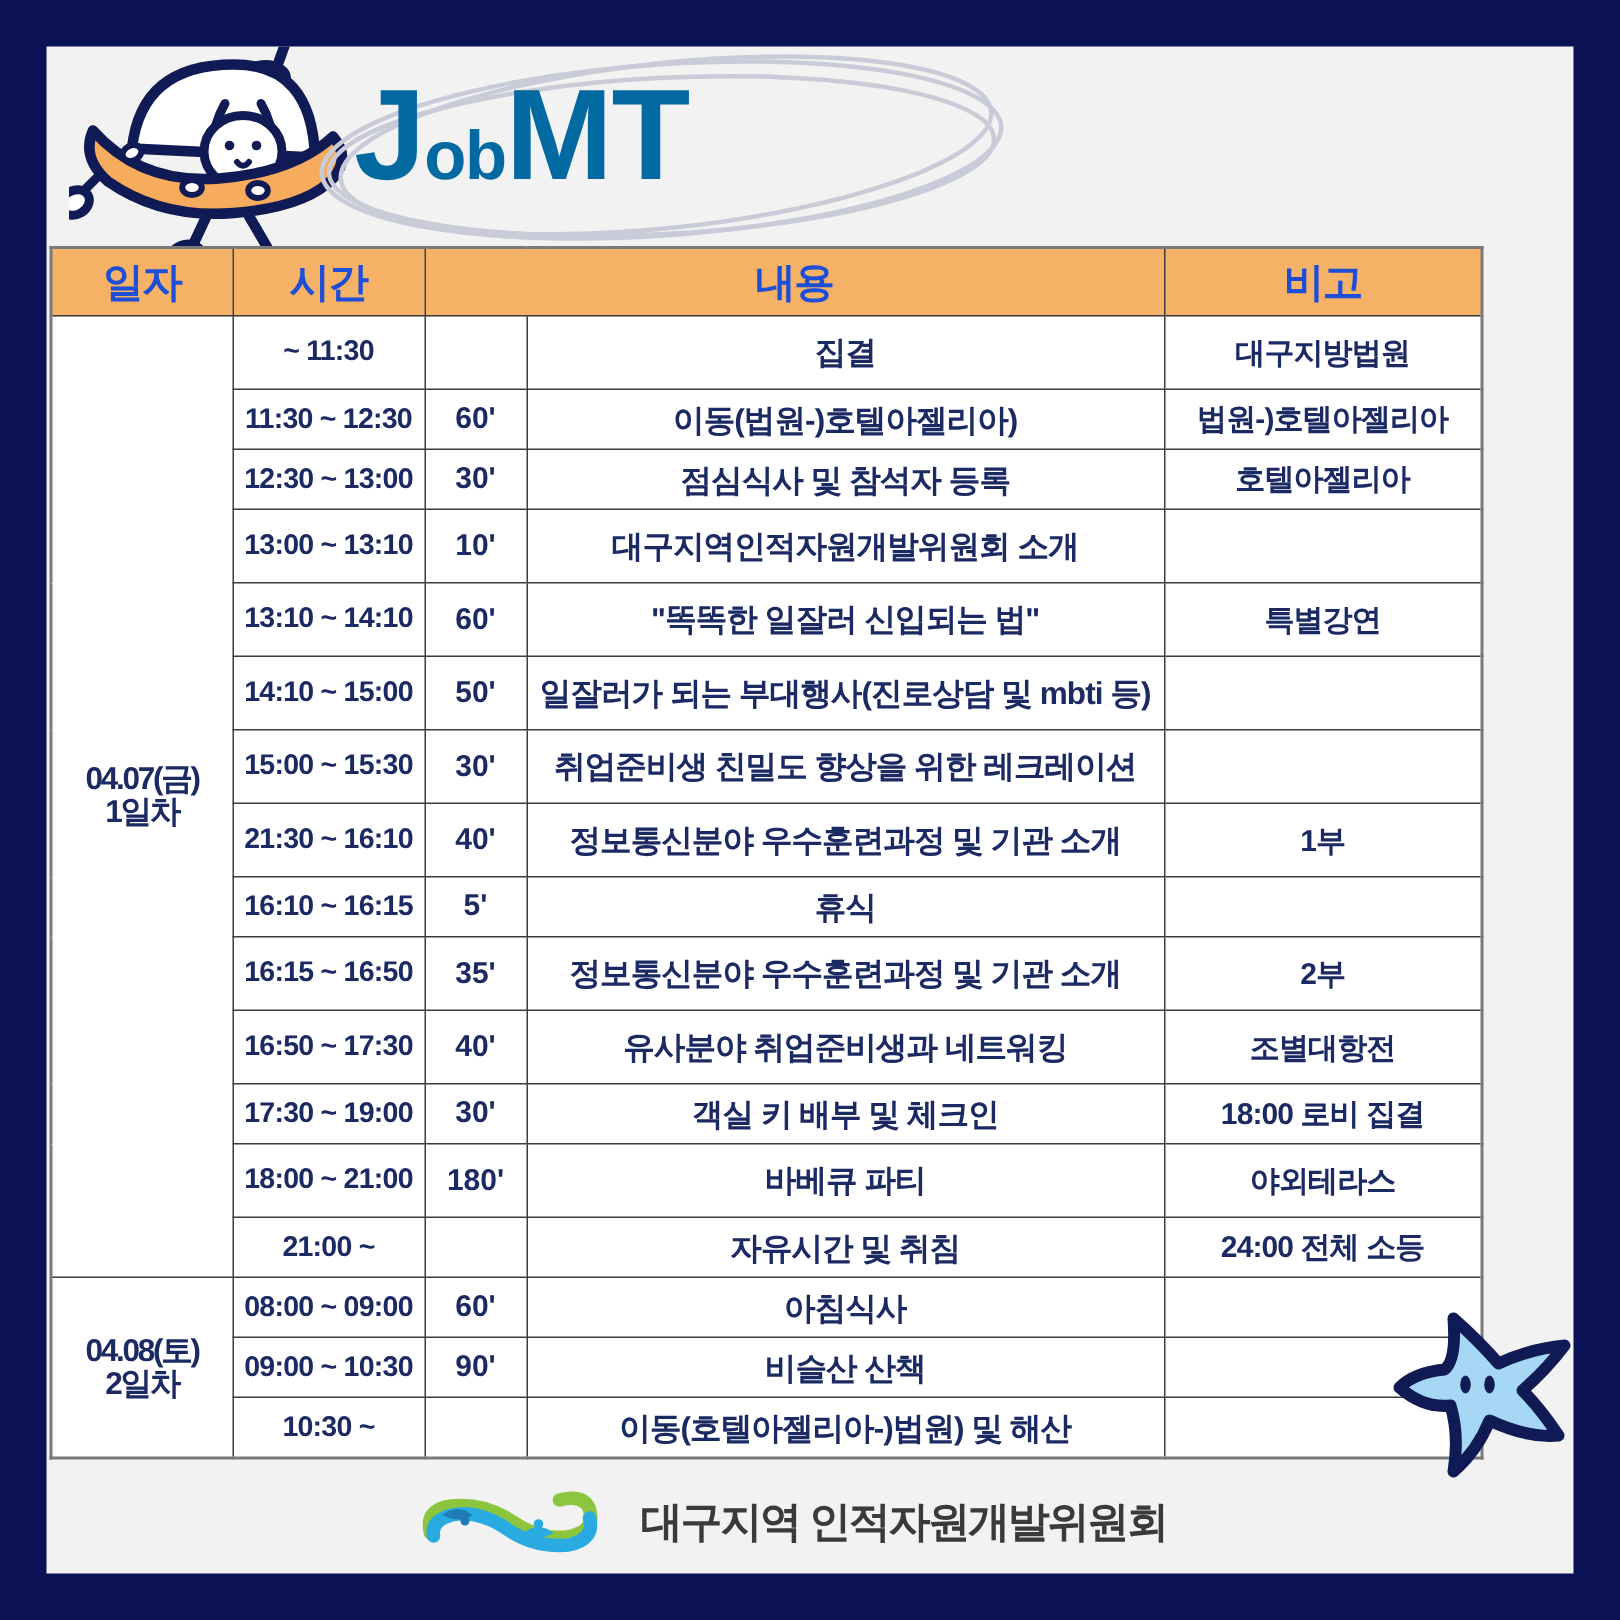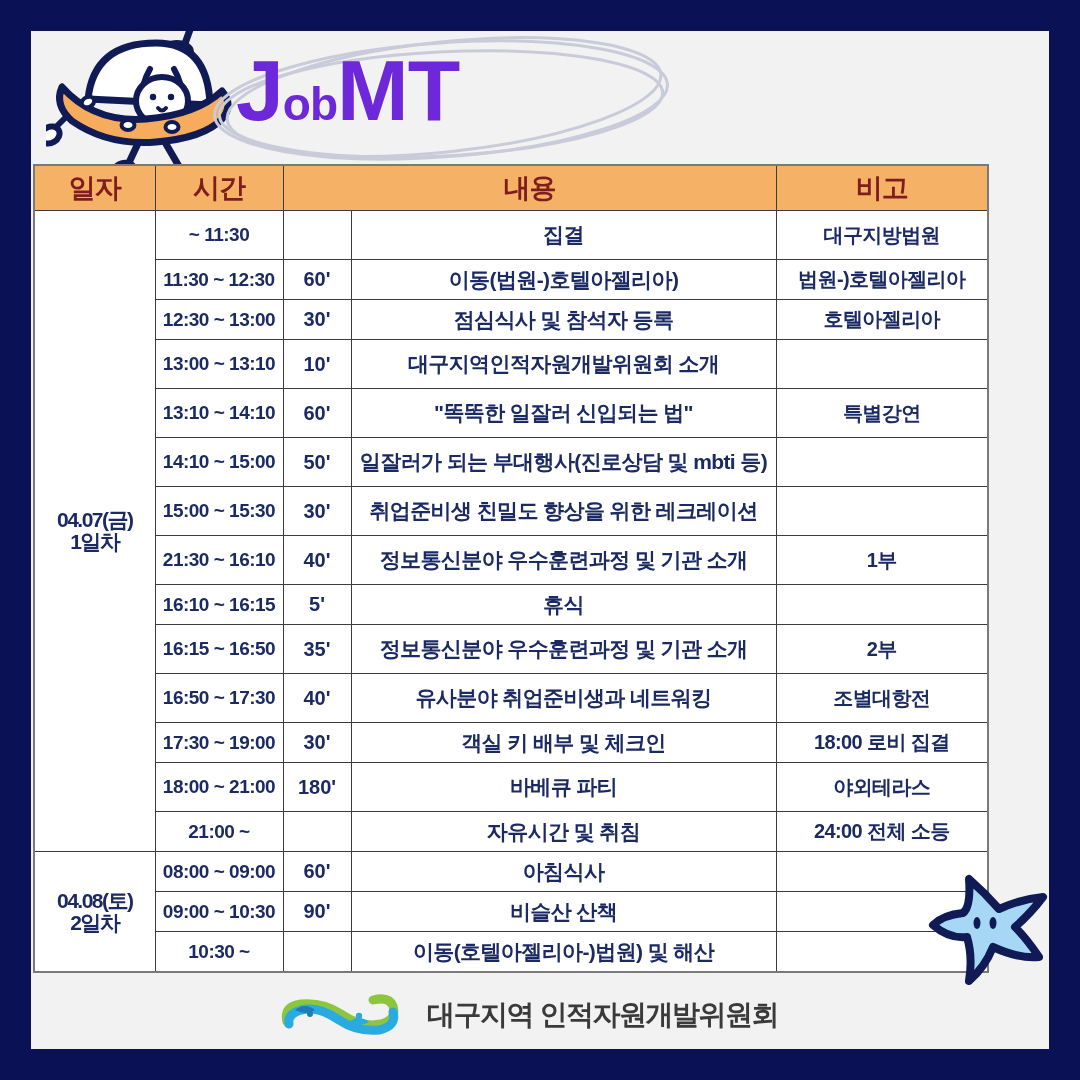--- a/index.html
+++ b/index.html
@@ -31,21 +31,21 @@
   }
   .ufo{
     position:absolute;left:15px;top:-22px;width:200px;height:190px;
   }
   .logo-wrap{
     position:absolute;left:175px;top:2px;width:650px;height:130px;
   }
   .ellipse-ring{position:absolute;left:0;top:2px;width:470px;height:130px;}
   .jobmt{
     position:absolute;left:30px;top:14px;
-    color:#6d28d9;
+    color:#0369a1;
     font-weight:bold;
     letter-spacing:-1px;
     line-height:1;
     white-space:nowrap;
   }
   .jobmt .big{font-size:86px;}
   .jobmt .sub{font-size:46px;}
   .sebu{
     position:absolute;left:310px;top:16px;
     font-size:84px;font-weight:bold;
@@ -74,21 +74,21 @@
     text-align:center;
     vertical-align:middle;
     padding:0 2px;
     background:#ffffff;
   }
   table.sched thead th{
     background:#f5b266;
     border:1px solid #3c3c3c;
     height:44px;
     font-size:27px;
-    color:#7f1d1d;
+    color:#1d4ed8;
     letter-spacing:-1px;
     text-align:center;
   }
   .c-date{width:121px;}
   .c-time{width:128px;}
   .c-dur{width:68px;}
   .c-body{width:425px;}
   .c-note{width:212px;}
 
   td.datecell{

